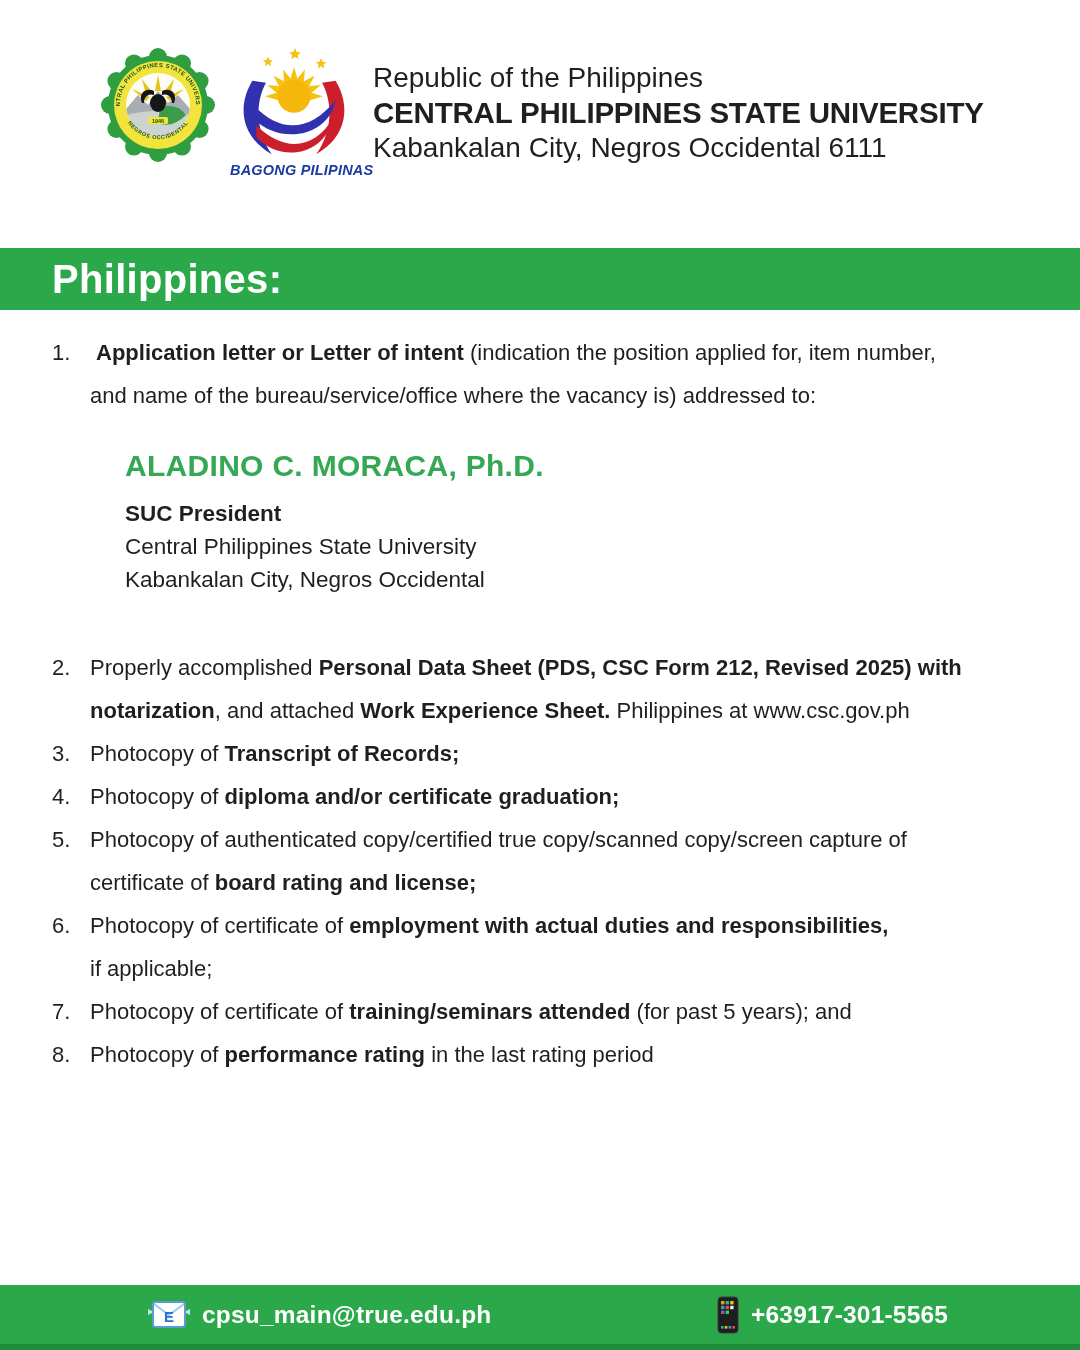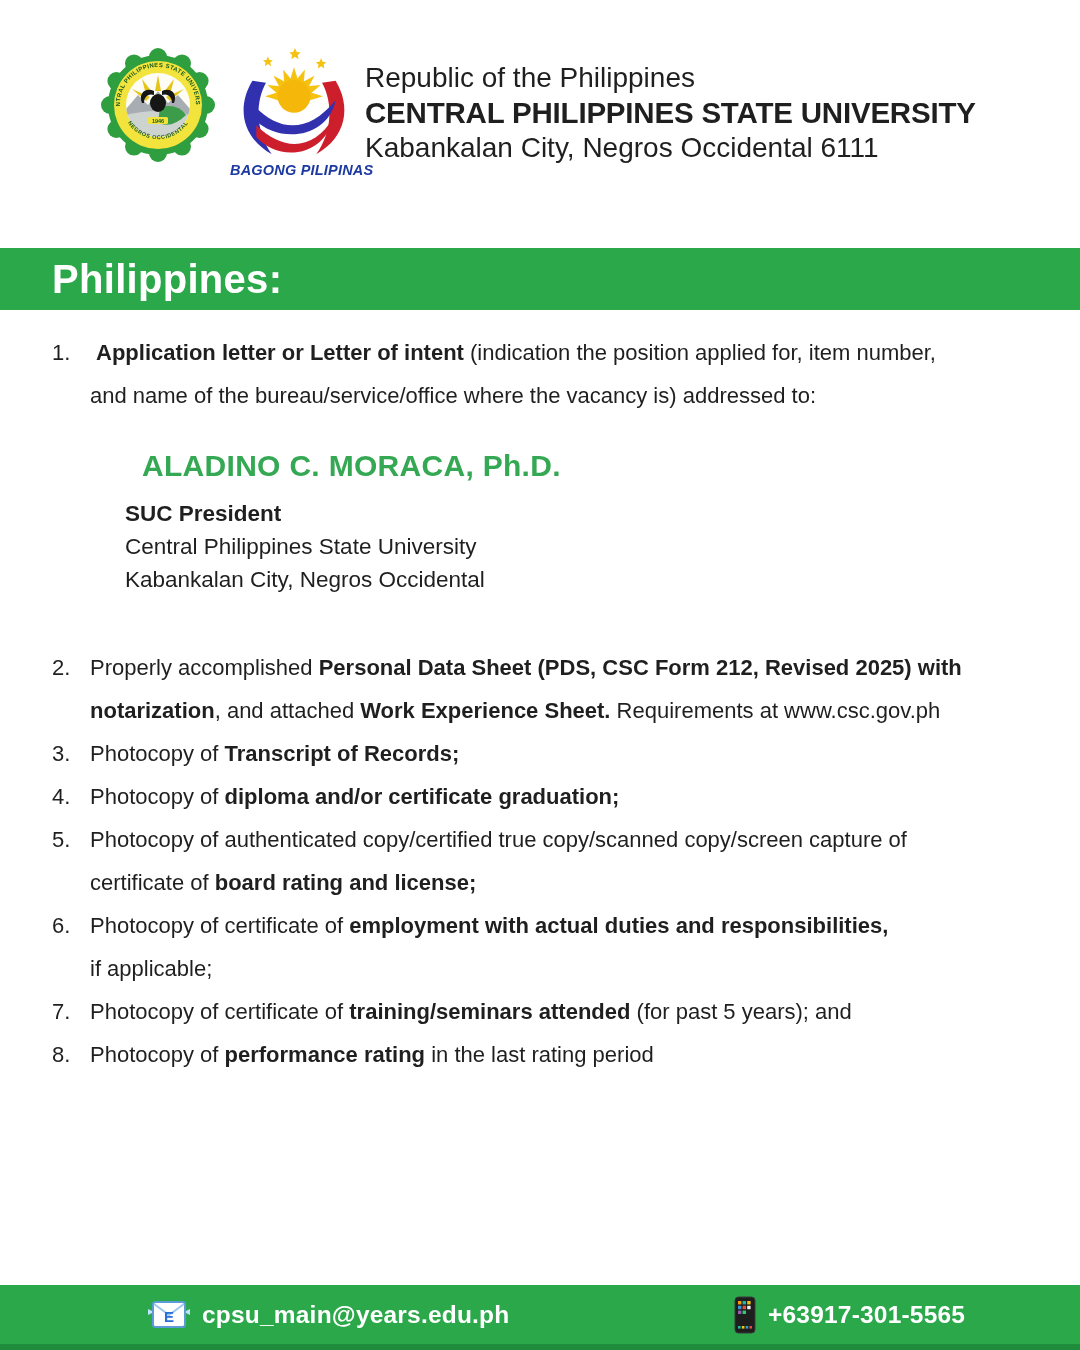--- a/index.html
+++ b/index.html
@@ -23,21 +23,21 @@
   }
 
   
   .seal{position:absolute;left:98px;top:44px;width:120px;height:122px;}
   .bagong{position:absolute;left:230px;top:46px;width:128px;height:140px;text-align:left;}
   .bagong-graphic{width:126px;height:116px;display:block;margin:0 auto;}
   .bagong-label{
     font-size:14.5px;font-weight:bold;font-style:italic;
     color:var(--bagong-blue);letter-spacing:0.2px;white-space:nowrap;
   }
-  .header-text{position:absolute;left:365px;top:60px;line-height:35px;}
+  .header-text{position:absolute;left:373px;top:60px;line-height:35px;}
   .ht1{font-size:28px;}
   .ht2{font-size:29.5px;font-weight:bold;letter-spacing:-0.2px;}
   .ht3{font-size:28px;}
 
   
   .banner{
     position:absolute;left:0;top:248px;width:1080px;height:62px;
     background:var(--green);
     display:flex;align-items:center;
     padding-left:52px;
@@ -55,21 +55,21 @@
   .item{display:flex;}
   .item .num{width:38px;flex:none;}
   .item .txt{flex:1;white-space:pre-line;}
   .b{font-weight:bold;}
   .ind{padding-left:6px;}
 
   
   .addressee{margin:32px 0 50px 73px;line-height:33px;}
   .addr-name{
     font-size:30px;font-weight:bold;color:var(--name-green);
-    line-height:34px;margin-bottom:14px;letter-spacing:0.3px;margin-left:17px;
+    line-height:34px;margin-bottom:14px;letter-spacing:0.3px;
   }
   .addr-title{font-weight:bold;font-size:22.5px;}
   .addr-line{font-size:22.5px;}
 
   
   .warning{
     position:absolute;left:0;top:1146px;width:1080px;
     text-align:center;
     color:var(--red);
     font-size:34px;font-weight:bold;line-height:38px;
@@ -83,21 +83,21 @@
     background:var(--green);
     border-bottom:6px solid var(--green-dark);
   }
   .contact{
     position:absolute;top:50%;transform:translateY(-50%);
     display:flex;align-items:center;gap:12px;
     color:#ffffff;font-size:24.5px;font-weight:bold;letter-spacing:0.2px;
     white-space:nowrap;
   }
   .email-group{left:148px;}
-  .phone-group{left:734px;justify-content:space-between;}
+  .phone-group{left:717px;justify-content:space-between;}
   .icon-box{display:flex;align-items:center;}
 </style>
 </head>
 <body>
 
 <div class="page">
 
   <div>
 
     <svg class="seal" viewBox="0 0 120 120">
@@ -205,21 +205,21 @@
     <div class="addressee">
       <div class="addr-name">ALADINO C. MORACA, Ph.D.</div>
       <div class="addr-title">SUC President</div>
       <div class="addr-line">Central Philippines State University</div>
       <div class="addr-line">Kabankalan City, Negros Occidental</div>
     </div>
 
     <div class="item">
       <span class="num">2.</span>
       <span class="txt"><span>Properly accomplished </span><span class="b">Personal Data Sheet (PDS, CSC Form 212, Revised 2025) with
-notarization</span><span>, and attached </span><span class="b">Work Experience Sheet.</span><span> Requirements at www.csc.gov.ph</span></span>
+notarization</span><span>, and attached </span><span class="b">Work Experience Sheet.</span><span> Philippines at www.csc.gov.ph</span></span>
     </div>
 
     <div class="item">
       <span class="num">3.</span>
       <span class="txt"><span>Photocopy of </span><span class="b">Transcript of Records;</span></span>
     </div>
 
     <div class="item">
       <span class="num">4.</span>
       <span class="txt"><span>Photocopy of </span><span class="b">diploma and/or certificate graduation;</span></span>
@@ -255,21 +255,21 @@
     <div class="contact email-group">
       <span class="icon-box">
         <svg width="42" height="32" viewBox="0 0 42 32">
           <polygon points="0,10 6,13 0,16" fill="#BFE3FF"></polygon>
           <polygon points="42,10 36,13 42,16" fill="#BFE3FF"></polygon>
           <rect x="5" y="3" width="32" height="25" rx="2.5" fill="#FFFFFF" stroke="#5A9BD8" stroke-width="2"></rect>
           <path d="M6,5 L21,16 L36,5" fill="none" stroke="#9CC7EE" stroke-width="2"></path>
           <text x="21" y="22.5" text-anchor="middle" font-size="15" font-weight="bold" fill="#2A6FD6" font-family="Liberation Sans, sans-serif">E</text>
         </svg>
       </span>
-      <span>cpsu_main@years.edu.ph</span>
+      <span>cpsu_main@true.edu.ph</span>
     </div>
 
     <div class="contact phone-group">
       <span class="icon-box">
         <svg width="22" height="38" viewBox="0 0 22 38">
           <rect x="1" y="1" width="20" height="36" rx="3.5" fill="#1E1E1E" stroke="#3A3A3A"></rect>
           <rect x="4" y="5" width="3.4" height="3.4" fill="#F39C12"></rect>
             <rect x="8.6" y="5" width="3.4" height="3.4" fill="#1ABC9C"></rect>
             <rect x="13.2" y="5" width="3.4" height="3.4" fill="#F1C40F"></rect>
           <rect x="4" y="9.8" width="3.4" height="3.4" fill="#3498DB"></rect>

